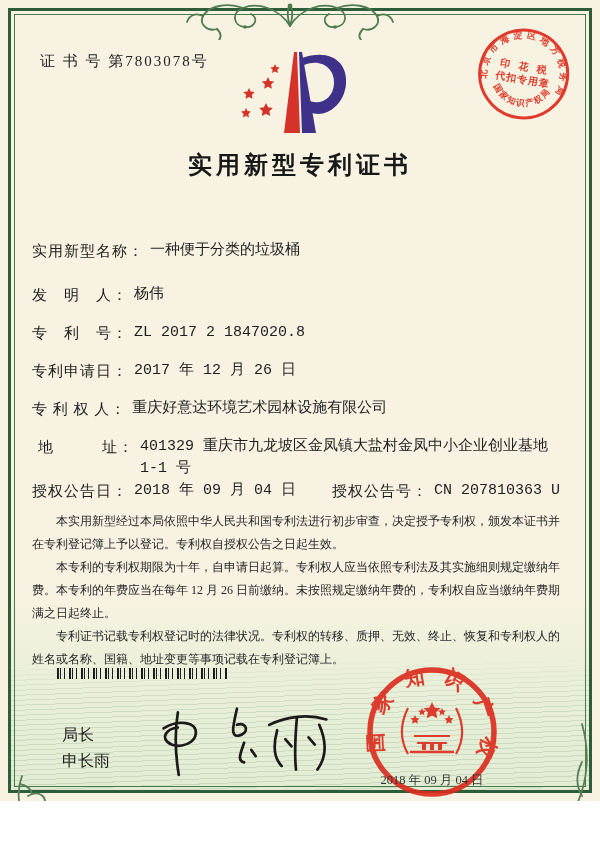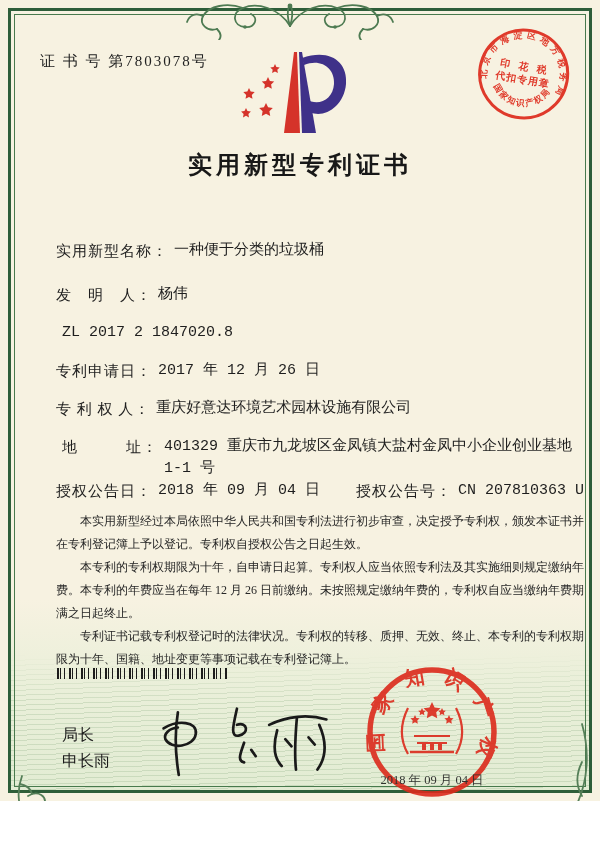--- a/index.html
+++ b/index.html
@@ -11,21 +11,21 @@
     background:repeating-linear-gradient(178deg,rgba(105,150,100,.20) 0 1px,transparent 1px 5px);
     -webkit-mask-image:linear-gradient(180deg,transparent,#000 35%);
     mask-image:linear-gradient(180deg,transparent,#000 35%);}
   .frame-outer{position:absolute;inset:8px;border:3px solid #2e5e39;}
   .frame-inner{position:absolute;inset:14px;border:1px solid #487a4d;}
   .cert-no{position:absolute;left:40px;top:52px;font-size:15px;letter-spacing:2px;color:#222;}
   .logo{position:absolute;left:238px;top:46px;}
   .tax-stamp{position:absolute;left:476px;top:24px;transform:rotate(10deg);opacity:.92;}
   .title{position:absolute;left:0;top:149px;width:100%;text-align:center;font-size:24px;
     font-weight:bold;letter-spacing:4px;color:#181818;}
-  .content{position:absolute;left:56px;top:240px;width:528px;color:#1e1e1e;}
+  .content{position:absolute;left:32px;top:240px;width:528px;color:#1e1e1e;}
   .field-row{display:flex;line-height:22px;font-size:15px;}
   .fl{white-space:nowrap;letter-spacing:1px;}
   .fv{margin-left:6px;font-family:Liberation Mono, monospace;}
   .mb-lg{margin-bottom:22px;} .mb{margin-bottom:16px;} .mb-0{margin-bottom:0;justify-content:flex-end;}
   .addr .fv{width:420px;margin-left:6px;}
   .split{display:flex;justify-content:space-between;}
   .pair{display:flex;white-space:nowrap;font-size:15px;line-height:22px;}
   .paras{margin-top:8px;font-size:12px;line-height:23px;text-align:justify;color:#262626;}
   .paras p{margin:0;text-indent:2em;}
   .barcode{position:absolute;left:57px;top:668px;width:170px;height:11px;
@@ -127,20 +127,21 @@
   <div class="content">
     <div class="field-row mb-lg">
       <span class="fl">实用新型名称：</span>
       <span class="fv">一种便于分类的垃圾桶</span>
     </div>
     <div class="field-row mb">
       <span class="fl">发　明　人：</span>
       <span class="fv">杨伟</span>
     </div>
     <div class="field-row mb">
+      <span class="fl">专　利　号：</span>
       <span class="fv">ZL 2017 2 1847020.8</span>
     </div>
     <div class="field-row mb">
       <span class="fl">专利申请日：</span>
       <span class="fv">2017 年 12 月 26 日</span>
     </div>
     <div class="field-row mb">
       <span class="fl">专 利 权 人：</span>
       <span class="fv">重庆好意达环境艺术园林设施有限公司</span>
     </div>
@@ -154,21 +155,21 @@
         <span class="fv">2018 年 09 月 04 日</span>
       </span>
       <span class="pair">
         <span class="fl">授权公告号：</span>
         <span class="fv">CN 207810363 U</span>
       </span>
     </div>
     <div class="paras">
       <p>本实用新型经过本局依照中华人民共和国专利法进行初步审查，决定授予专利权，颁发本证书并在专利登记簿上予以登记。专利权自授权公告之日起生效。</p>
       <p>本专利的专利权期限为十年，自申请日起算。专利权人应当依照专利法及其实施细则规定缴纳年费。本专利的年费应当在每年 12 月 26 日前缴纳。未按照规定缴纳年费的，专利权自应当缴纳年费期满之日起终止。</p>
-      <p>专利证书记载专利权登记时的法律状况。专利权的转移、质押、无效、终止、本专利的专利权期限为十年、国籍、地址变更等事项记载在专利登记簿上。</p>
+      <p>专利证书记载专利权登记时的法律状况。专利权的转移、质押、无效、终止、恢复和专利权人的姓名或名称、国籍、地址变更等事项记载在专利登记簿上。</p>
     </div>
   </div>
 
   <div class="barcode"></div>
 
   <div class="signer">
     <div>局长</div>
     <div>申长雨</div>
   </div>
 

